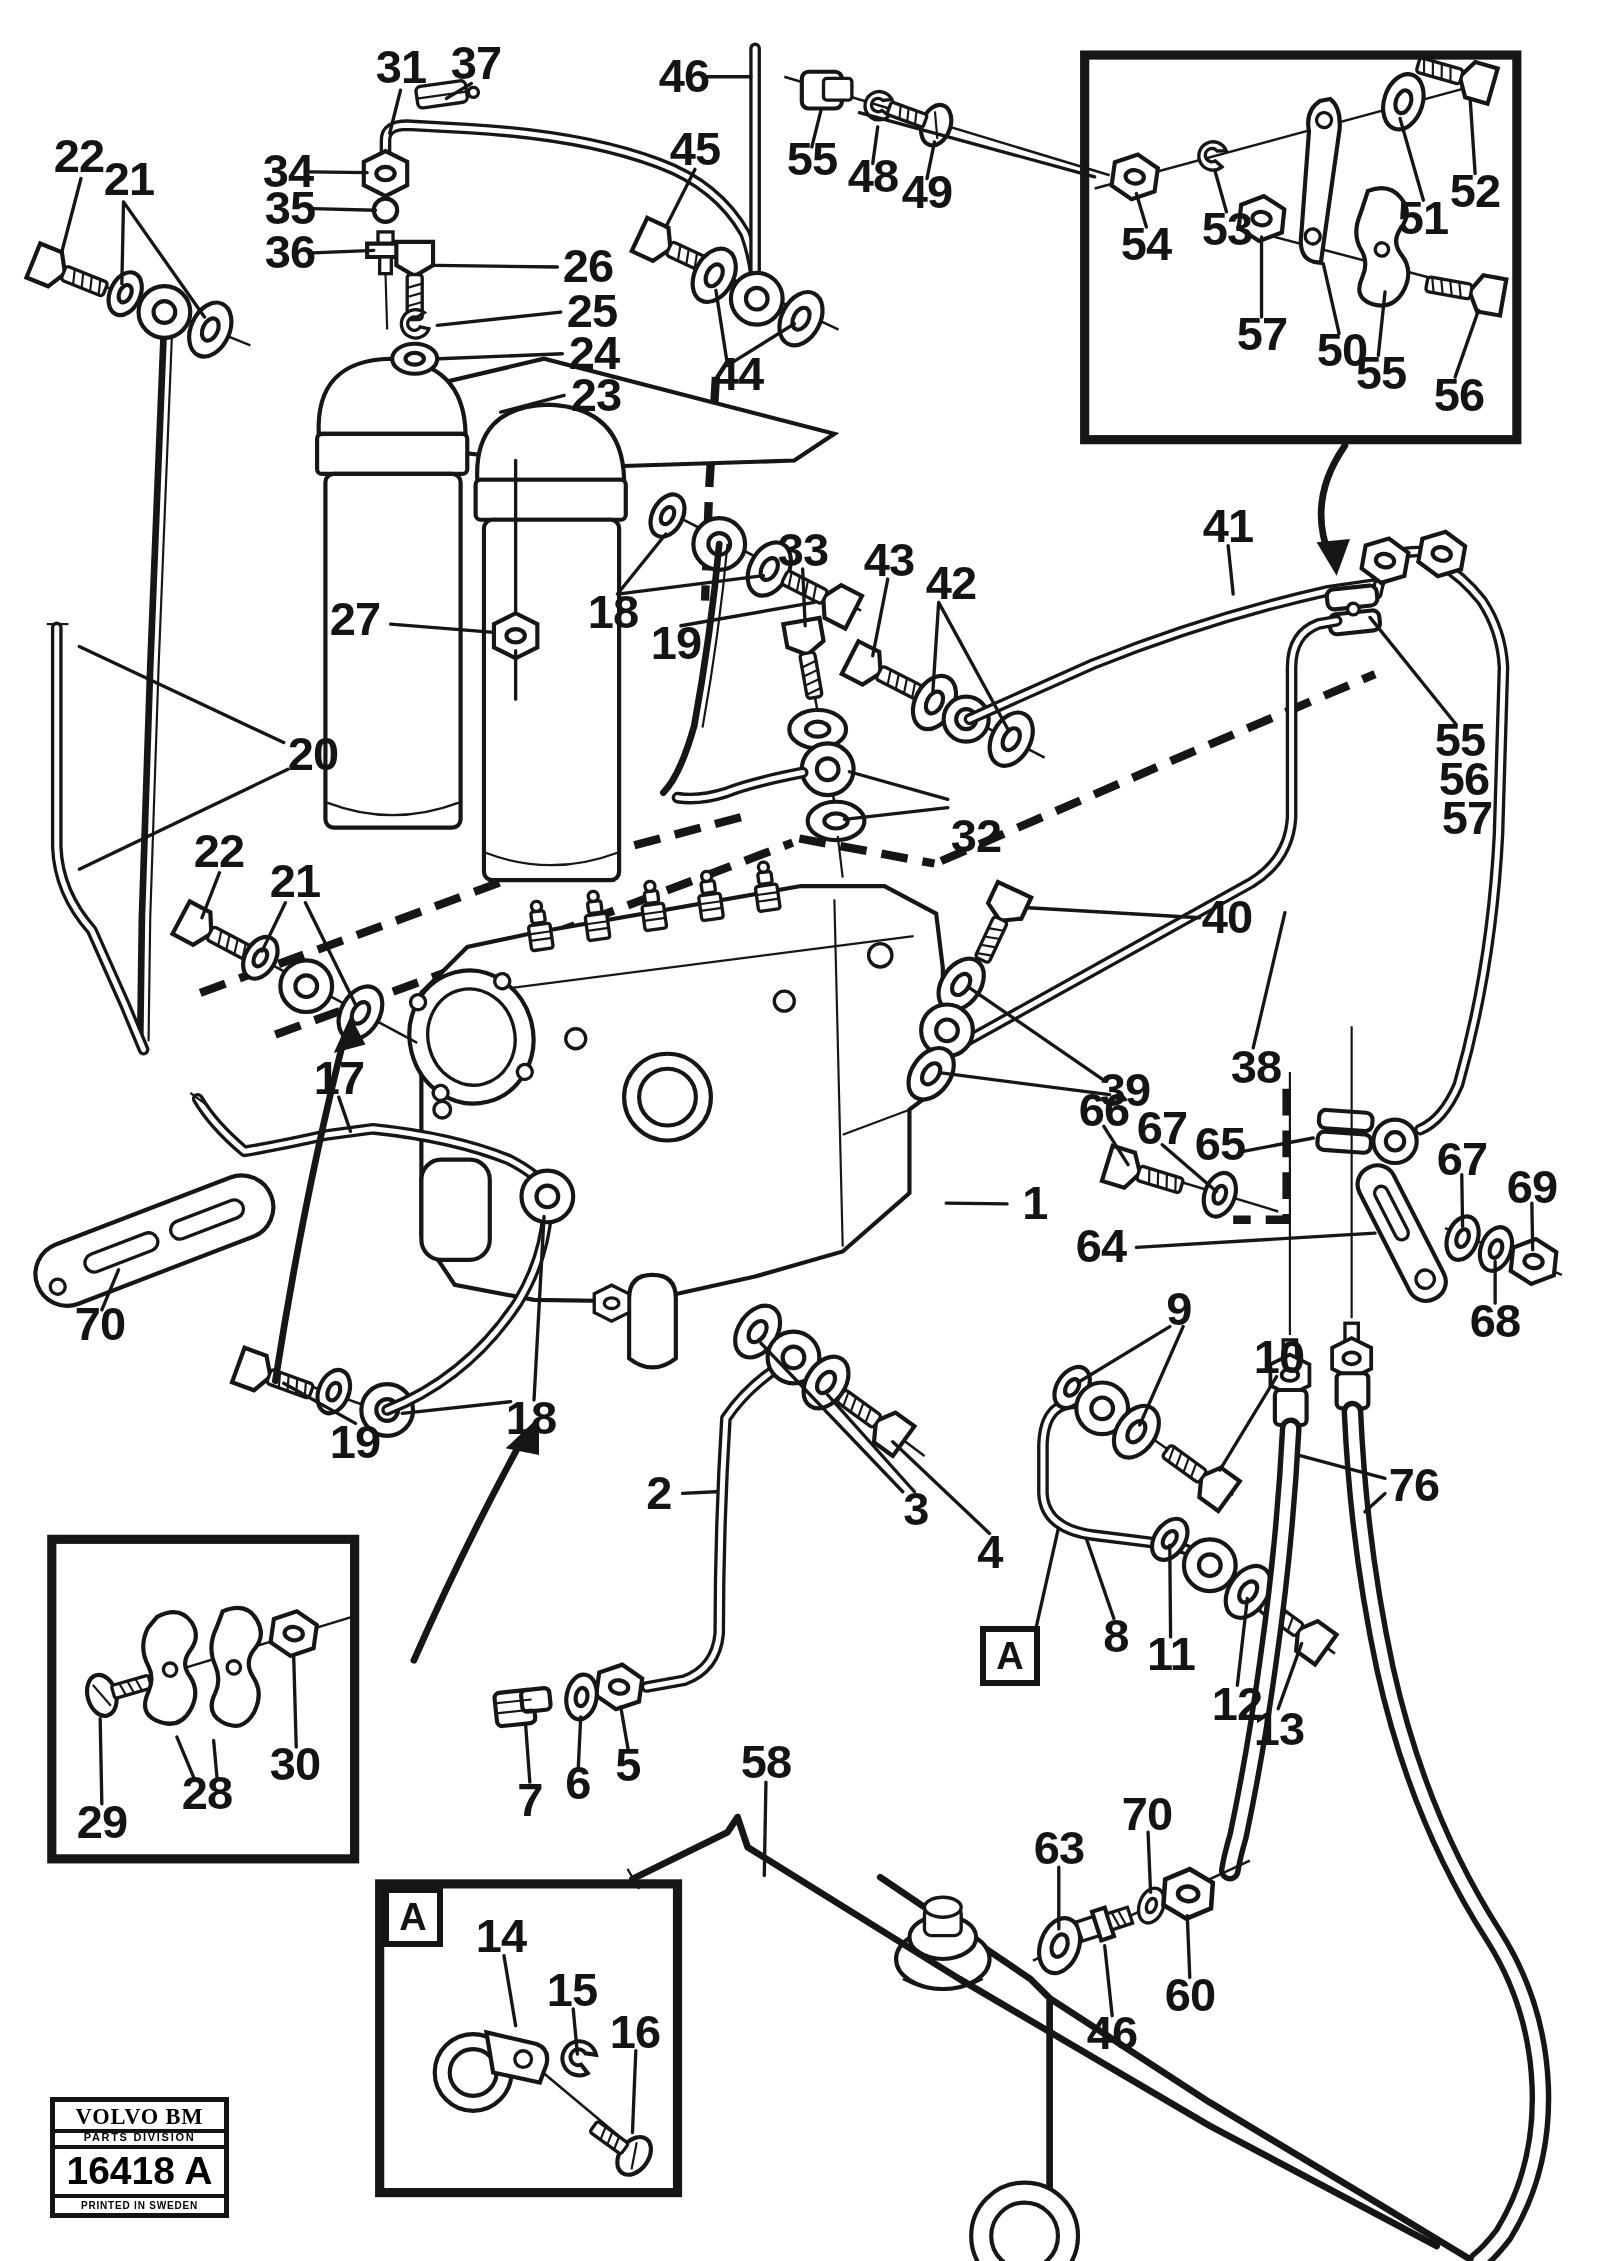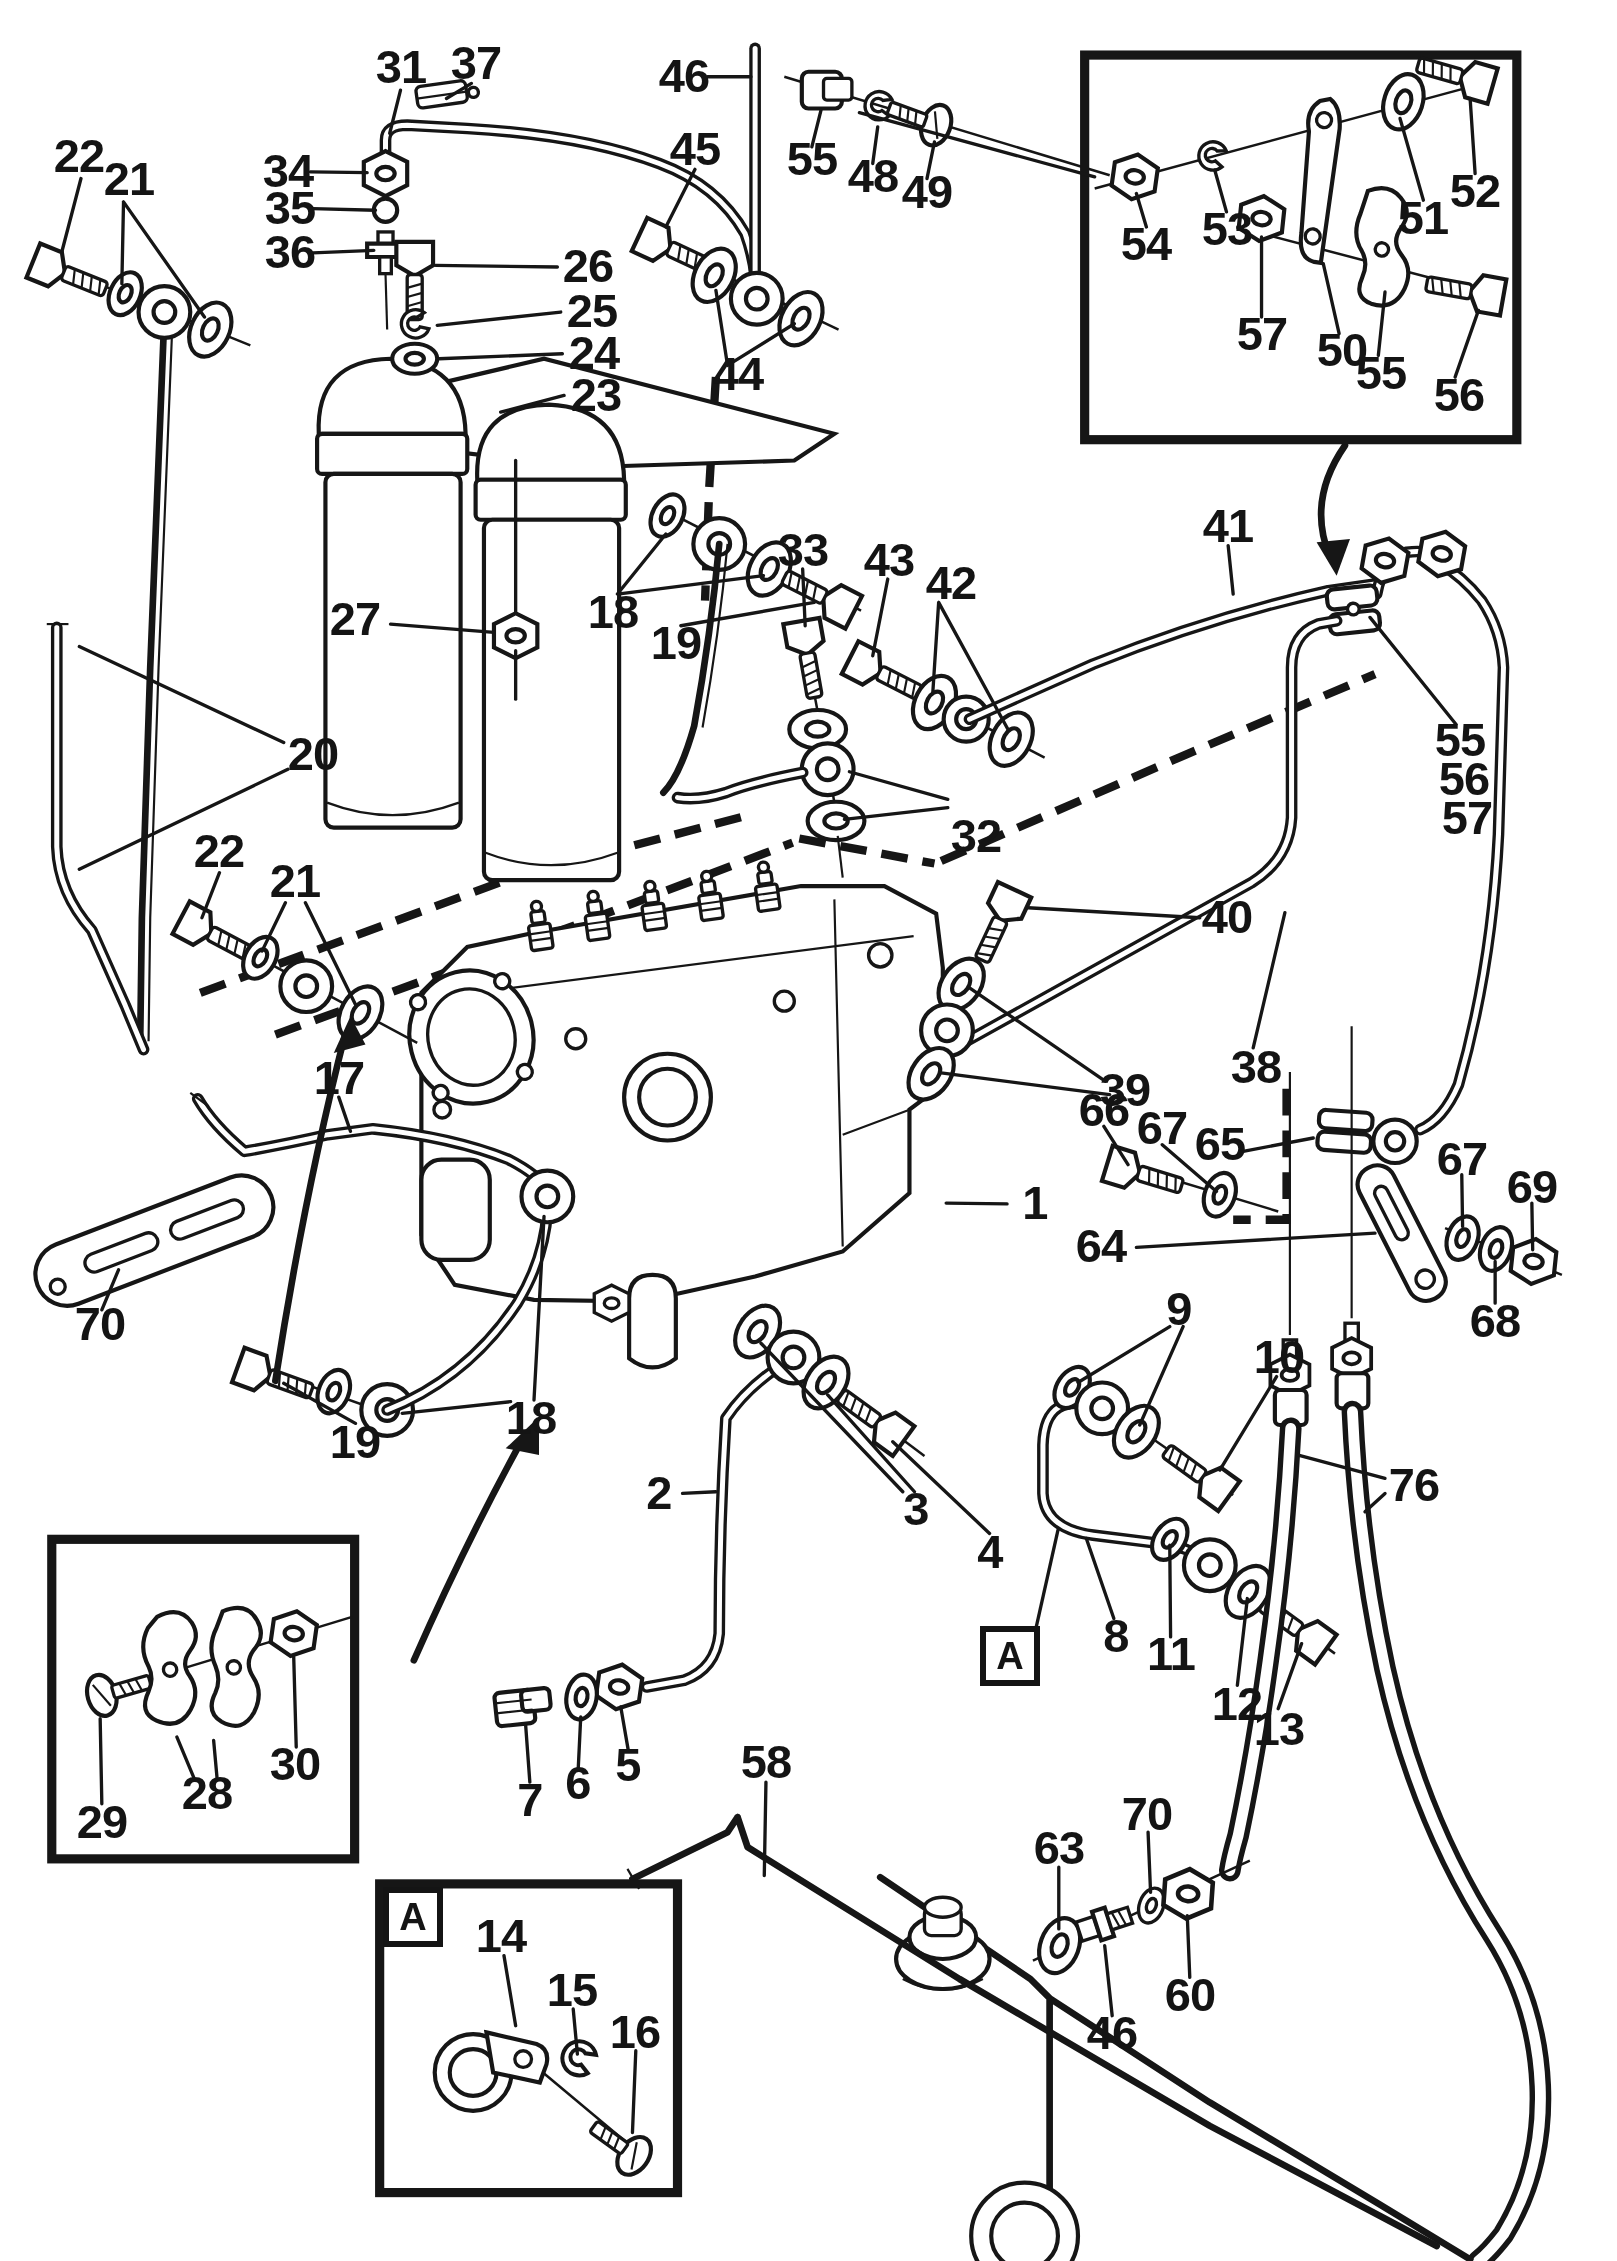--- a/index.html
+++ b/index.html
@@ -552,15 +552,21 @@
       <div class="callout" style="left: 295px; top: 1765px;">30</div>
       <div class="callout" style="left: 501px; top: 1937px;">14</div>
       <div class="callout" style="left: 572px; top: 1991px;">15</div>
       <div class="callout" style="left: 635px; top: 2033px;">16</div>
       <div class="callout" style="left: 1059px; top: 1849px;">63</div>
       <div class="callout" style="left: 1147px; top: 1815px;">70</div>
       <div class="callout" style="left: 1112px; top: 2034px;">46</div>
       <div class="callout" style="left: 1190px; top: 1996px;">60</div>
     </div>
 
-
+<div id="plate">
+  <div class="r1">VOLVO BM</div>
+  <div class="r2">PARTS DIVISION</div>
+  <div class="num">16418 A</div>
+  <div class="r4">PRINTED IN SWEDEN</div>
 </div>
 
+</div>
+
 
 </body></html>

